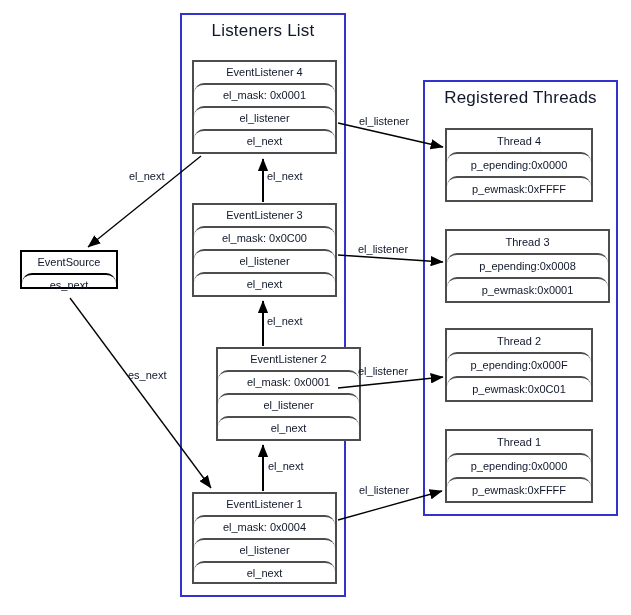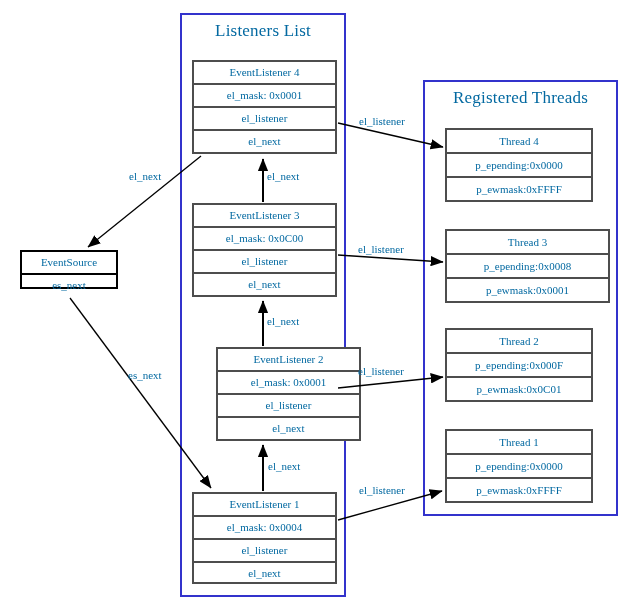--- a/index.html
+++ b/index.html
@@ -1,34 +1,34 @@
 <!DOCTYPE html>
 <html><head>
 <meta charset="utf-8">
 <style>
   html,body { margin:0; padding:0; background:#ffffff; }
   .canvas {
     position:relative; width:631px; height:615px; background:#ffffff;
-    font-family:Liberation Serif, serif; color:#0369a1; overflow:hidden;
+    font-family:Liberation Sans, sans-serif; color:#0f172a; overflow:hidden;
   }
   .container {
     position:absolute; border:2px solid #3333cc; box-sizing:border-box;
     background:transparent; z-index:1;
   }
   .container-title {
     position:absolute; text-align:center; font-size:17px; letter-spacing:0.2px;
     z-index:2; white-space:nowrap;
   }
   .node {
     position:absolute; border:2px solid #4d4d4d; background:#ffffff;
     box-sizing:border-box; z-index:2;
   }
   .node .row {
     height:21px; line-height:21px; text-align:center; font-size:11px;
-    border-top:2px solid #4d4d4d; white-space:nowrap; overflow:hidden;
+    border-top:2px solid #4d4d4d; white-space:nowrap; overflow:hidden;border-radius:10px;
   }
   .node .row:first-child { border-top:none; }
   .node.thread .row { height:22px; line-height:22px; }
   .node.source { border-color:#000000; }
   .node.source .row { border-top-color:#000000; }
   .arrows { position:absolute; left:0; top:0; z-index:3; pointer-events:none; }
   .arrows line { stroke:#000000; }
   .edge-label {
     position:absolute; font-size:11px; white-space:nowrap; z-index:4;
   }

